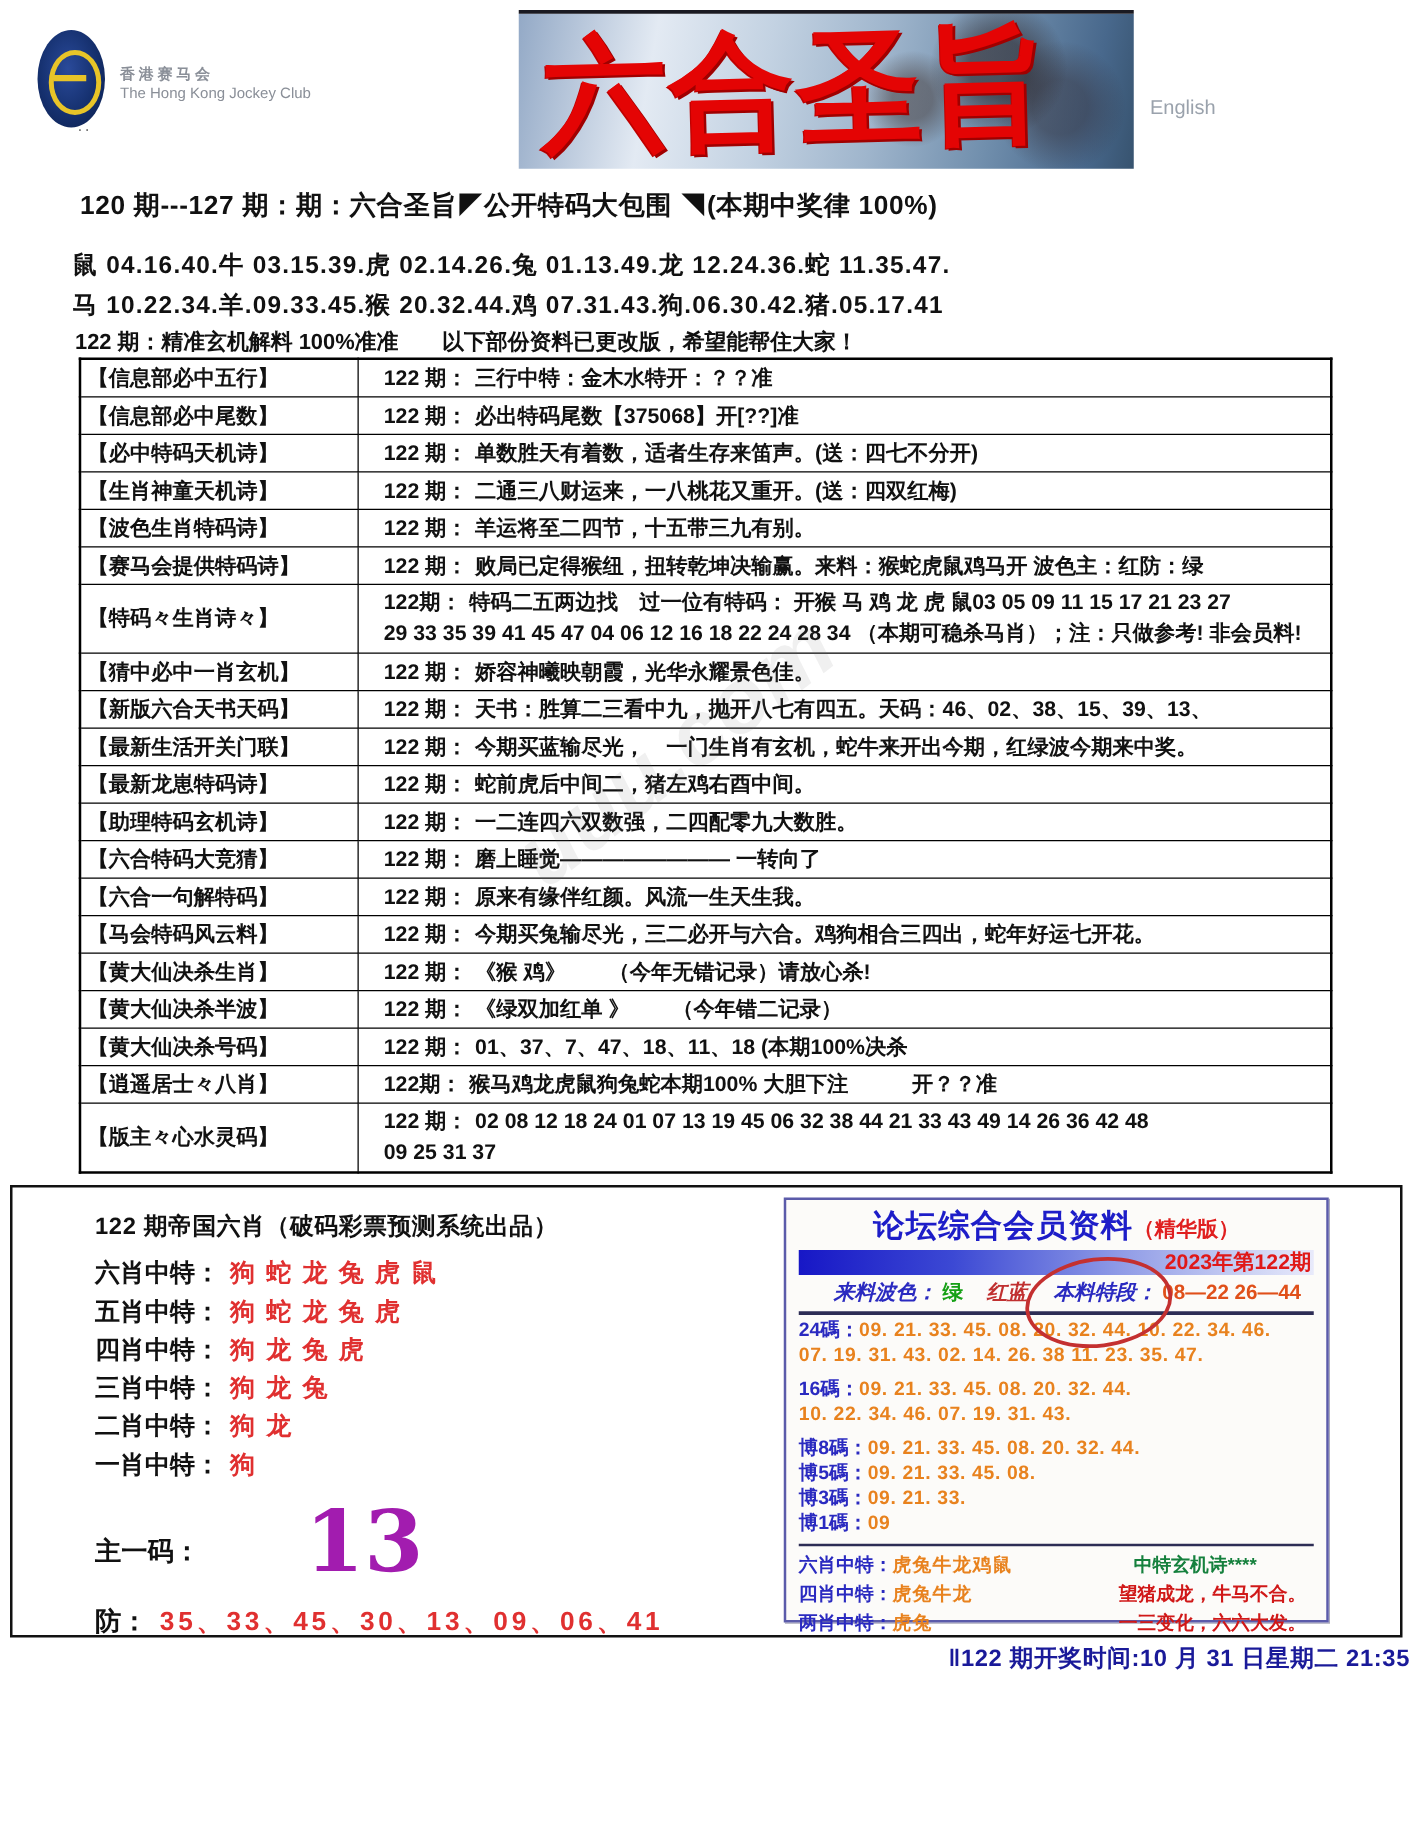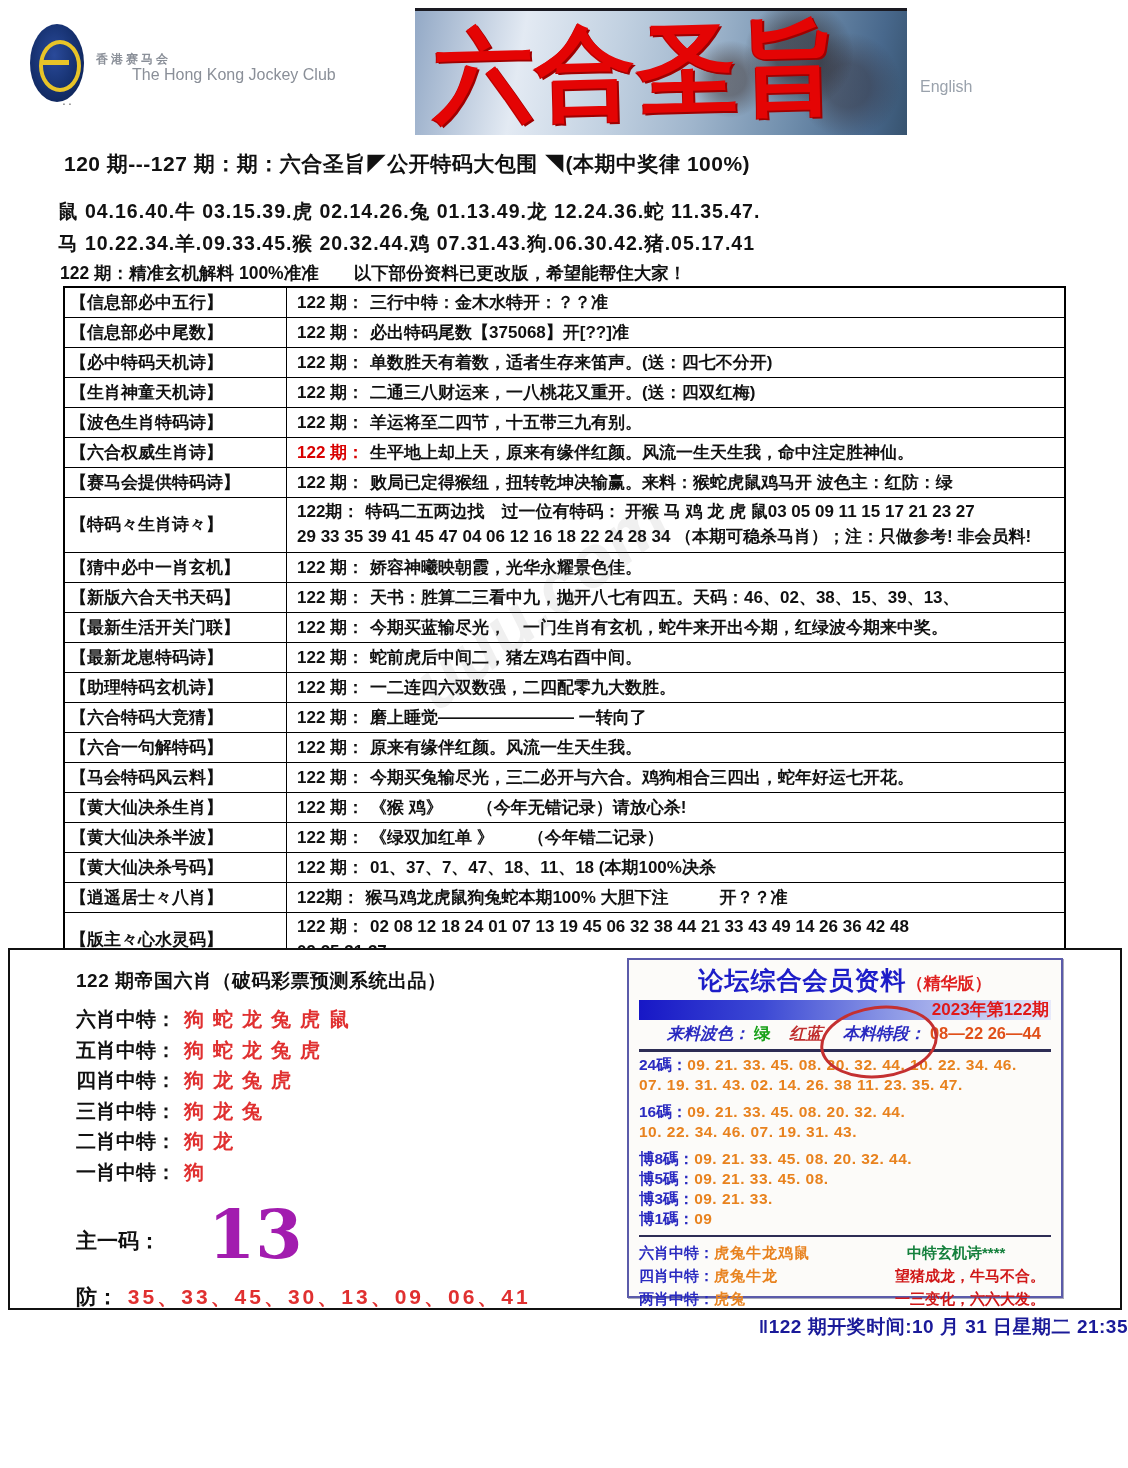--- a/index.html
+++ b/index.html
@@ -7,21 +7,21 @@
         font-family:"Liberation Sans",sans-serif;color:#111;}
 
   
   .logo{position:absolute;left:30px;top:24px;width:54px;height:78px;border-radius:50%;
         background:radial-gradient(ellipse at 45% 40%, #2a4a9a 0%, #15306e 55%, #0a1c48 100%);}
   .logo .ring{position:absolute;left:9px;top:16px;width:34px;height:44px;border-radius:50%;
         border:4px solid #e8c428;}
   .logo .bar{position:absolute;left:13px;top:36px;width:26px;height:5px;background:#e8c428;}
   .logo-text{position:absolute;left:96px;top:52px;color:#8a8f98;line-height:15px;}
   .logo-text .cn{font-size:12px;letter-spacing:3px;font-weight:bold;}
-  .logo-text .en{font-size:16px;margin-left:36px;}
+  .logo-text .en{font-size:12px;}
   .logo-dots{position:absolute;left:62px;top:92px;color:#777;font-size:14px;letter-spacing:2px;}
 
   .banner{position:absolute;left:415px;top:8px;width:492px;height:124px;overflow:visible;
         background:
           radial-gradient(circle at 78% 35%, rgba(40,30,30,.55) 0 6%, rgba(40,30,30,0) 14%),
           radial-gradient(circle at 64% 55%, rgba(60,45,40,.45) 0 5%, rgba(60,45,40,0) 12%),
           radial-gradient(circle at 88% 60%, rgba(50,40,45,.4) 0 5%, rgba(50,40,45,0) 12%),
           linear-gradient(100deg,#93a9c6 0%,#e3eaf3 22%,#c3d2e2 40%,#9fb5cc 58%,#718fad 76%,#48688c 92%,#37536f 100%);
         border-top:3px solid #1a1a22;}
   .banner-title{position:absolute;left:18px;top:-6px;width:470px;color:#e40404;
@@ -35,35 +35,35 @@
   .zodiac1{position:absolute;left:58px;top:198px;font-size:19.5px;font-weight:bold;letter-spacing:1px;}
   .zodiac2{position:absolute;left:58px;top:230px;font-size:19.5px;font-weight:bold;letter-spacing:1px;}
   .notice{position:absolute;left:60px;top:261px;font-size:17.5px;font-weight:bold;}
 
   
   .spec-table{position:absolute;left:63px;top:286px;width:1003px;border-collapse:collapse;
         border:2px solid #000;}
   .spec-table td{border:1px solid #000;font-size:17px;font-weight:bold;vertical-align:middle;
         padding:2px 4px;height:25px;line-height:24px;}
   .spec-table td.lbl{width:212px;padding-left:5px;white-space:nowrap;margin-left:42px;}
-  .spec-table td.cnt{padding-left:10px;margin-top:38px;}
+  .spec-table td.cnt{padding-left:20px;margin-top:38px;}
   .spec-table .period{margin-right:6px;}
   .spec-table .period.red{color:#d80000;}
   .spec-table .line2{line-height:26px;}
 
   
   .bottom-box{position:absolute;left:8px;top:948px;width:1110px;height:358px;
         border:2px solid #111;background:#fff;}
 
   
   .empire{position:absolute;left:66px;top:18px;width:540px;}
   .empire .title{font-size:19px;font-weight:bold;margin-bottom:10px;letter-spacing:0.5px;}
   .empire .xline{font-size:20px;font-weight:bold;line-height:30.5px;}
   .empire .xline .val{color:#e03030;letter-spacing:9px;margin-left:8px;}
-  .empire .maincode{margin-top:16px;display:flex;align-items:flex-end;}
+  .empire .maincode{margin-top:16px;display:flex;align-items:flex-end;gap:36px;}
   .empire .maincode .lbl{font-size:21px;font-weight:bold;padding-bottom:10px;}
   .empire .maincode .val{color:#a21caf;font-size:68px;line-height:62px;font-weight:bold;
         font-family:"DejaVu Serif",serif;margin-left:48px;}
   .empire .guard{margin-top:18px;font-size:21px;font-weight:bold;}
   .empire .guard .nums{color:#e03030;letter-spacing:3px;margin-left:4px;}
 
   
   .forum{position:absolute;left:617px;top:8px;width:432px;height:336px;
         border:2px solid #5b5baa;background:#fcfbf9;box-shadow:1px 1px 0 #aab;}
   .forum-inner{padding:4px 10px 0 10px;}
@@ -145,24 +145,20 @@
         </tr>
         <tr>
           <td class="lbl">【生肖神童天机诗】</td>
           <td class="cnt"><span class="period">122 期：</span><span class="txt">二通三八财运来，一八桃花又重开。(送：四双红梅)</span></td>
         </tr>
         <tr>
           <td class="lbl">【波色生肖特码诗】</td>
           <td class="cnt"><span class="period">122 期：</span><span class="txt">羊运将至二四节，十五带三九有别。</span></td>
         </tr>
         <tr>
-          <td class="lbl">【六合权威生肖诗】</td>
-          <td class="cnt"><span class="period red">122 期：</span><span class="txt">生平地上却上天，原来有缘伴红颜。风流一生天生我，命中注定胜神仙。</span></td>
-        </tr>
-        <tr>
           <td class="lbl">【赛马会提供特码诗】</td>
           <td class="cnt"><span class="period">122 期：</span><span class="txt">败局已定得猴纽，扭转乾坤决输赢。来料：猴蛇虎鼠鸡马开 波色主：红防：绿</span></td>
         </tr>
         <tr>
           <td class="lbl">【特码々生肖诗々】</td>
           <td class="cnt"><span class="period">122期：</span><span class="txt">特码二五两边找　过一位有特码： 开猴 马 鸡 龙 虎 鼠03 05 09 11 15 17 21 23 27</span><div class="line2">29 33 35 39 41 45 47 04 06 12 16 18 22 24 28 34 （本期可稳杀马肖）；注：只做参考! 非会员料!</div></td>
         </tr>
         <tr>
           <td class="lbl">【猜中必中一肖玄机】</td>
           <td class="cnt"><span class="period">122 期：</span><span class="txt">娇容神曦映朝霞，光华永耀景色佳。</span></td>

